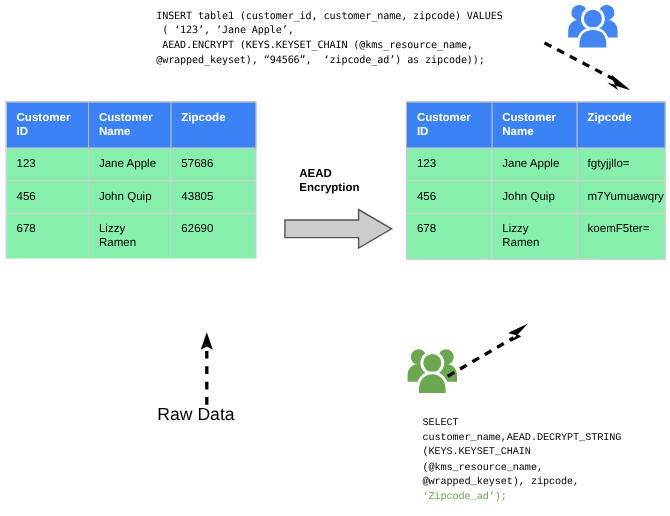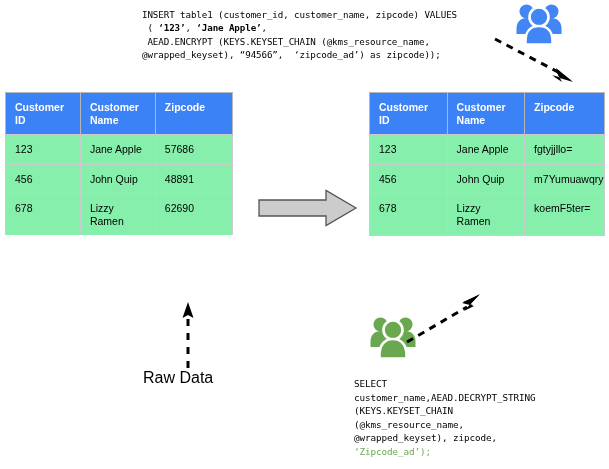--- a/index.html
+++ b/index.html
@@ -28,27 +28,28 @@
     line-height: 13.3px;
     color: #000000;
     white-space: pre;
     letter-spacing: -0.1px;
   }
   #insert-sql {
     left: 142px;
     top: 8px;
   }
   #select-sql {
-    left: 354px;
+    left: 384px;
     top: 377px;
     line-height: 13.6px;
     font-size: 9.3px;
+    font-family: Liberation Mono, monospace;
   }
   .sql-line { display: block; }
-  .b { font-weight: bold; }
+  .b { font-weight: normal; }
   .green { color: #6aa84f; }
 
   
   .data-table {
     position: absolute;
     border-collapse: collapse;
     table-layout: fixed;
     background: #ffffff;
   }
   .data-table th {
@@ -205,30 +206,32 @@
     </thead>
     <tbody>
       <tr>
         <td>123</td>
         <td>Jane Apple</td>
         <td>57686</td>
       </tr>
       <tr>
         <td>456</td>
         <td>John Quip</td>
-        <td>48891</td>
+        <td>43805</td>
       </tr>
       <tr>
         <td>678</td>
         <td>Lizzy Ramen</td>
         <td>62690</td>
       </tr>
     </tbody>
   </table>
 
+  <div id="aead-label">AEAD
+Encryption</div>
 
   <div id="big-arrow">
     <svg viewBox="0 0 100 38" width="100" height="38" aria-hidden="true">
       <polygon points="1,11 68,11 68,1.5 98,19 68,36.5 68,27 1,27" fill="#cccccc" stroke="#555555" stroke-width="1.3" stroke-linejoin="miter"></polygon>
     </svg>
   </div>
 
   <table class="data-table" id="table-right">
     <colgroup>
       <col class="col-id">

